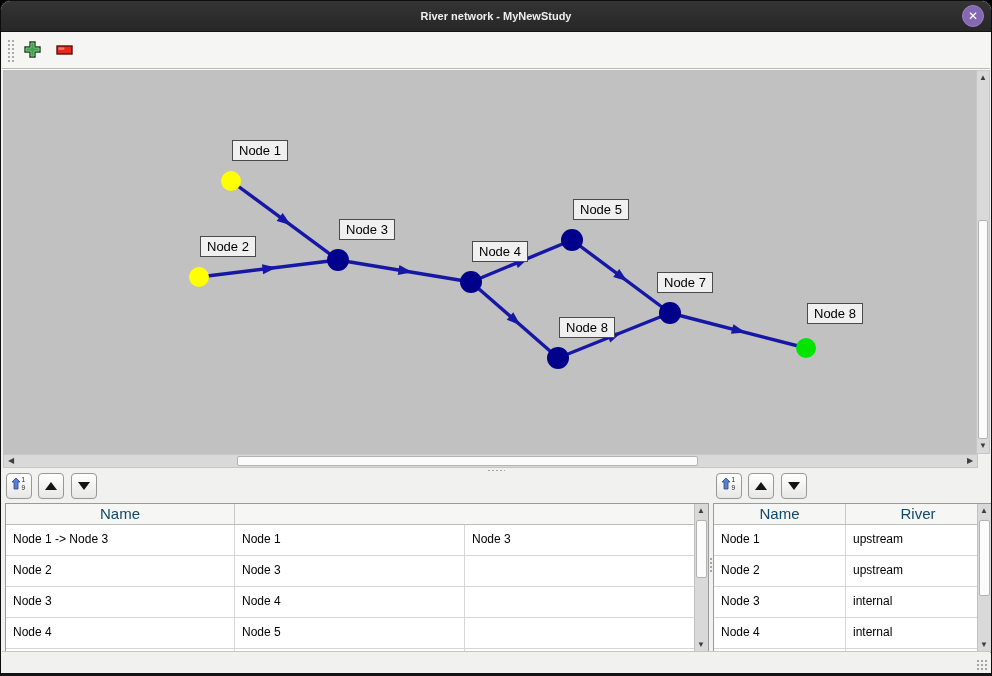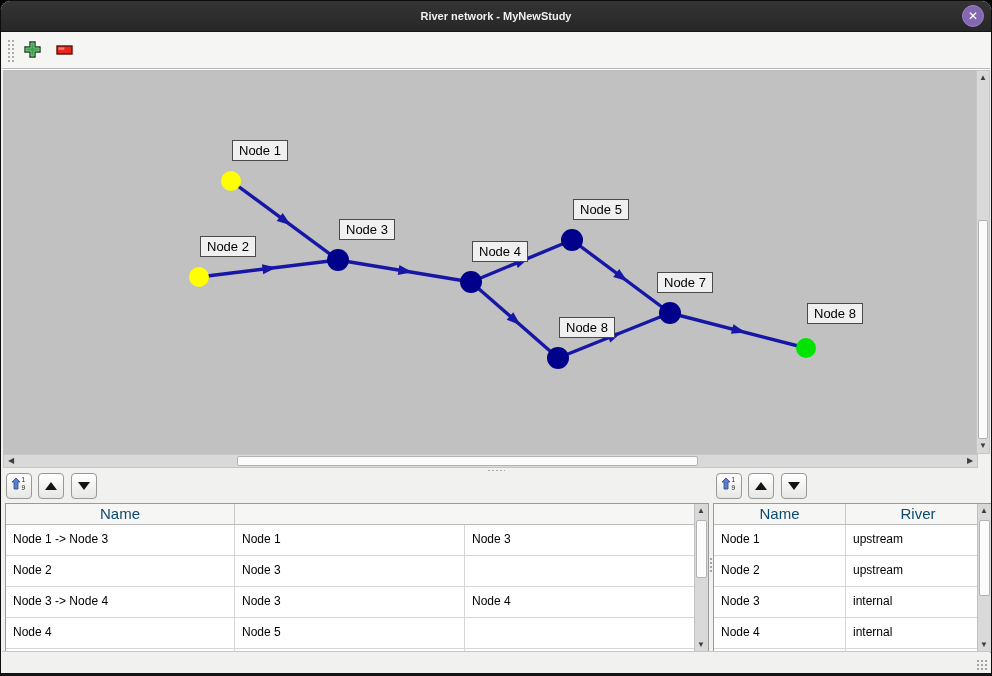--- a/index.html
+++ b/index.html
@@ -202,21 +202,20 @@
         <div class="trow">
           <div class="tcell">Node 1 -&gt; Node 3</div>
           <div class="tcell">Node 1</div>
           <div class="tcell">Node 3</div>
         </div>
         <div class="trow">
           <div class="tcell">Node 2</div>
           <div class="tcell">Node 3</div>
         </div>
         <div class="trow">
-          <div class="tcell">Node 3 -&gt; Node 4</div>
           <div class="tcell">Node 3</div>
           <div class="tcell">Node 4</div>
         </div>
         <div class="trow">
           <div class="tcell">Node 4</div>
           <div class="tcell">Node 5</div>
         </div>
         <div class="trow">
           <div class="tcell"></div>
           <div class="tcell"></div>

